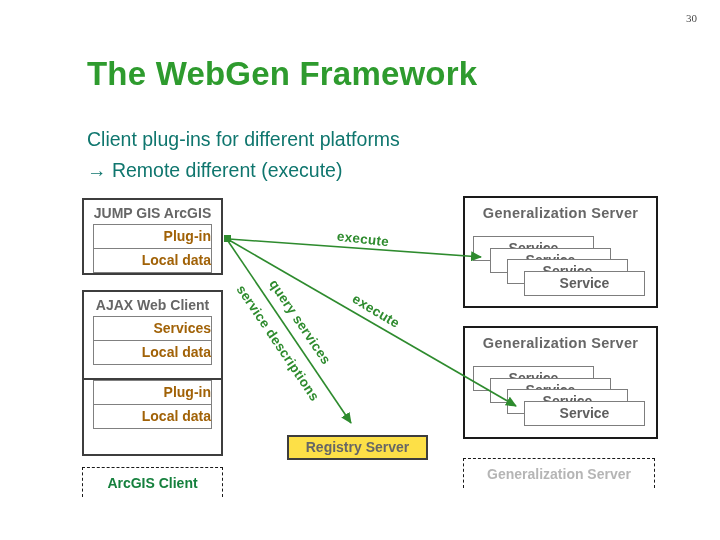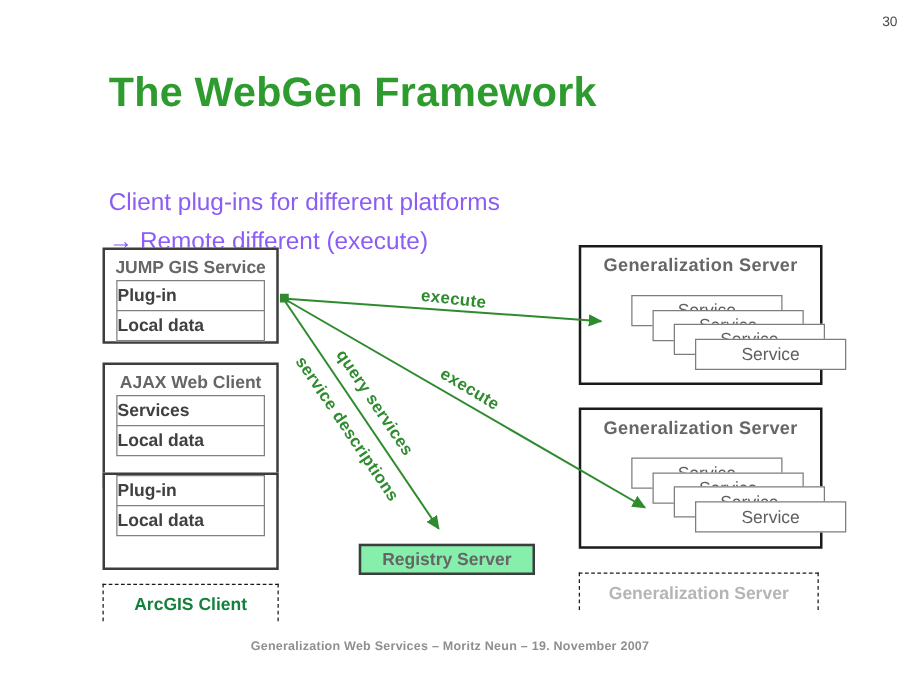--- a/index.html
+++ b/index.html
@@ -1,42 +1,42 @@
 <!DOCTYPE html>
 <html><head>
 <meta charset="utf-8">
 <style>
   html,body{margin:0;padding:0;background:#fff;}
   .slide{
     position:relative;width:720px;height:540px;background:#ffffff;overflow:hidden;
     font-family:"Liberation Sans","DejaVu Sans",sans-serif;
   }
   .page-number{
-    position:absolute;top:12px;right:2px;font-family:Liberation Sans, sans-serif;
+    position:absolute;top:12px;right:23px;font-family:Liberation Serif, serif;
     font-size:11px;color:#4a4a4a;
   }
   .title{
     position:absolute;left:87px;top:55px;margin:0;
     font-size:33px;font-weight:bold;color:#2e9b2e;letter-spacing:.2px;
   }
   .subtitle{
     position:absolute;left:87px;top:124px;
-    font-size:19.5px;color:#8b5cf6;line-height:31px;white-space:nowrap;margin-top:23px;
+    font-size:19.5px;color:#0f766e;line-height:31px;white-space:nowrap;
   }
   
   .client{
     position:absolute;background:#fff;border:2px solid #3d3d3d;box-sizing:border-box;
   }
   .client .ctitle{
     height:24px;line-height:26px;text-align:center;
     font-size:14px;font-weight:bold;color:#666666;white-space:nowrap;
   }
   .client .cbox{
     margin:0 9px;height:23px;line-height:22px;border:1px solid #808080;
-    text-align:left;font-size:14px;font-weight:bold;color:#404040;background:#fff;
+    text-align:right;font-size:14px;font-weight:bold;color:#a16207;background:#fff;
   }
   .client .cbox + .cbox{margin-top:-1px;}
   .dashed-box{
     position:absolute;box-sizing:border-box;background:#fff;
     border:1.5px dashed #1a1a1a;border-bottom:none;
   }
   .dashed-box .ghost{
     height:28px;line-height:30px;text-align:center;
     font-size:14px;font-weight:bold;color:#15803d;white-space:nowrap;
   }
@@ -45,25 +45,25 @@
   .server{
     position:absolute;background:#fff;border:2px solid #1a1a1a;box-sizing:border-box;
   }
   .server .stitle{
     margin-top:7px;text-align:center;font-size:14.5px;font-weight:bold;color:#666666;
     letter-spacing:.3px;white-space:nowrap;
   }
   .svc{
     position:absolute;width:121px;height:25px;box-sizing:border-box;
     background:#fff;border:1px solid #7d7d7d;
-    text-align:center;line-height:23px;font-size:14px;font-weight:normal;color:#5e5e5e;margin-left:32px;
+    text-align:center;line-height:23px;font-size:14px;font-weight:bold;color:#5e5e5e;
   }
   .registry{
     position:absolute;left:287px;top:435px;width:141px;height:25px;box-sizing:border-box;
-    background:#86efac;border:2px solid #3d3d3d;text-align:center;line-height:21px;
+    background:#fde047;border:2px solid #3d3d3d;text-align:center;line-height:21px;
     font-size:14px;font-weight:bold;color:#666666;z-index:5;
   }
   
   .arrow-layer{position:absolute;left:0;top:0;width:720px;height:540px;z-index:50;pointer-events:none;}
   .alabel{
     position:absolute;z-index:60;white-space:nowrap;pointer-events:none;
     font-size:13.5px;font-weight:bold;color:#2e8b2e;letter-spacing:.3px;
   }
   .footer{
     position:absolute;left:0;top:512px;width:720px;text-align:center;
@@ -78,21 +78,21 @@
   <div class="page-number">30</div>
 
   <h1 class="title">The WebGen Framework</h1>
 
   <div class="subtitle">
     <div>Client plug-ins for different platforms</div>
     <div>→ Remote different (execute)</div>
   </div>
 
   <div class="client" style="left:82px;top:198px;width:141px;height:77px">
-    <div class="ctitle">JUMP GIS Service</div>
+    <div class="ctitle">JUMP GIS ArcGIS</div>
     <div class="cbox">Plug-in</div>
     <div class="cbox">Local data</div>
   </div>
 
   <div class="client" style="left:82px;top:290px;width:141px;height:100px">
     <div class="ctitle">AJAX Web Client</div>
     <div class="cbox">Services</div>
     <div class="cbox">Local data</div>
   </div>
 
@@ -137,15 +137,14 @@
     <line x1="229" y1="239" x2="481" y2="257" stroke="#2e8b2e" stroke-width="1.6" marker-end="url(#ah)"></line>
     <line x1="229" y1="240" x2="516" y2="406" stroke="#2e8b2e" stroke-width="1.6" marker-end="url(#ah)"></line>
     <line x1="228" y1="241" x2="351" y2="423" stroke="#2e8b2e" stroke-width="1.6" marker-end="url(#ah)"></line>
   </svg>
 
   <div class="alabel" style="left:363px;top:239px;transform:translate(-50%,-50%) rotate(6.5deg)">execute</div>
   <div class="alabel" style="left:376px;top:311px;transform:translate(-50%,-50%) rotate(31deg)">execute</div>
   <div class="alabel" style="left:300px;top:322px;transform:translate(-50%,-50%) rotate(56deg)">query services</div>
   <div class="alabel" style="left:278px;top:343px;transform:translate(-50%,-50%) rotate(56deg)">service descriptions</div>
 
-  <div class="footer">Generalization Web Services – Moritz Neun – 19. November 2007</div>
 
 </div>
 
 </body></html>

